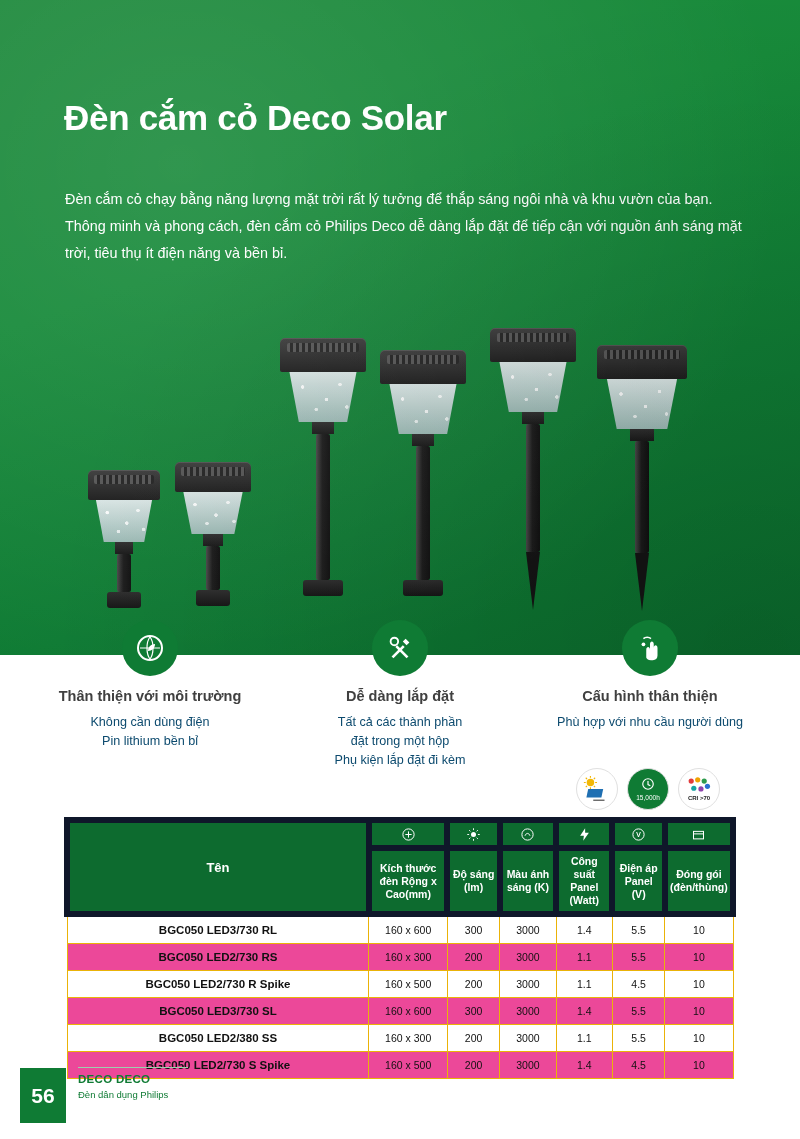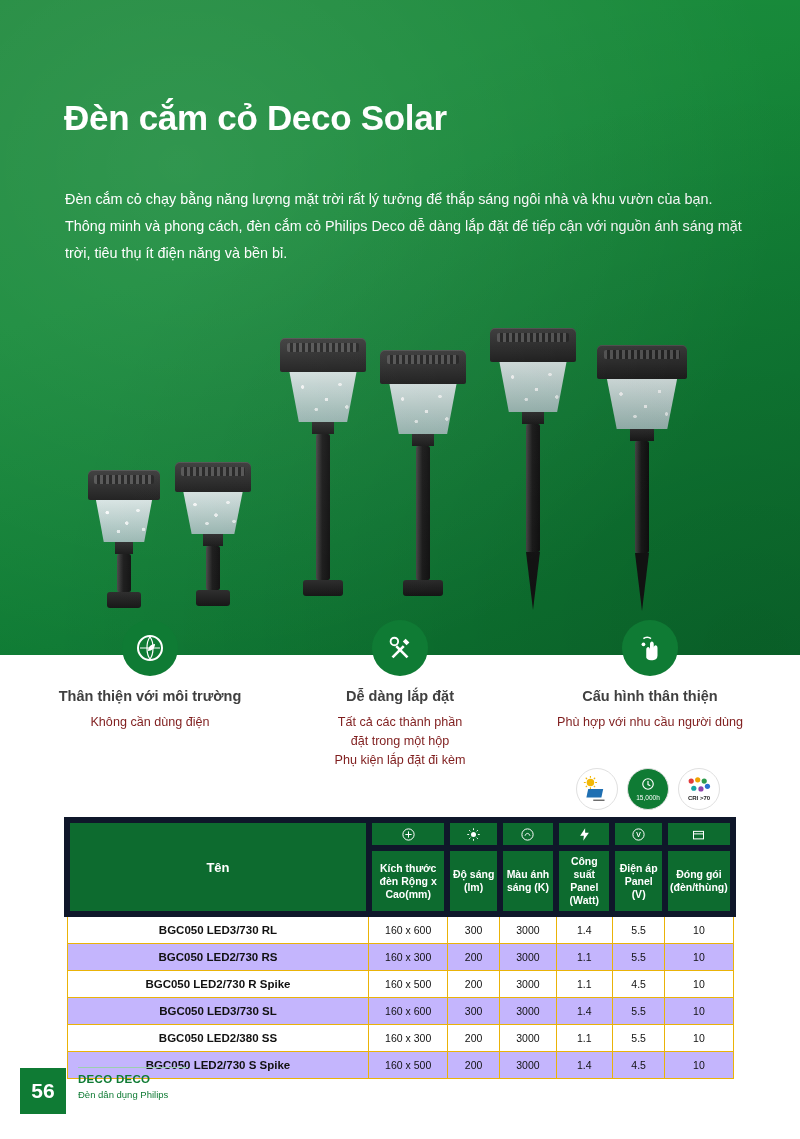--- a/index.html
+++ b/index.html
@@ -135,21 +135,21 @@
     display: flex; align-items: center; justify-content: center;
   }
   .feature h3 {
     font-size: 14.5px;
     font-weight: bold;
     color: #404040;
     margin-bottom: 9px;
   }
   .feature p {
     font-size: 12.6px;
-    color: #7f1d1d;
+    color: #0c4a6e;
     line-height: 19px;
   }
   
   .badges {
     position: absolute;
     left: 576px; top: 768px;
     display: flex;
     gap: 9px;
     align-items: center;
   }
@@ -198,26 +198,26 @@
     padding: 7px 3px;
     color: #111111;
     font-size: 10.5px;
   }
   tbody td.name {
     font-weight: bold;
     font-size: 11.5px;
   }
   tbody tr.alt td { background: #e8ecb8; }
   tbody tr td { background: #ffffff; }
-  tbody tr.alt td { background: #c4b5fd; }
+  tbody tr.alt td { background: #ec4899; }
   
   .footer-tag {
     position: absolute;
     left: 20px; top: 1068px;
-    width: 46px; height: 46px;
+    width: 46px; height: 55px;
     background: #0f7b34;
     display: flex; align-items: center; justify-content: center;
     color: #ffffff;
     font-size: 21px;
     font-weight: bold;
   }
   .footer-text {
     position: absolute;
     left: 78px; top: 1073px;
   }
@@ -305,20 +305,21 @@
     <div class="feature" style="left:20px; top:0;">
       <div class="circle">
         <svg width="32" height="32" viewBox="0 0 32 32" aria-hidden="true">
           <circle cx="16" cy="16" r="12" fill="none" stroke="#ffffff" stroke-width="2"></circle>
           <path d="M6 16h20M16 5c4 5 4 17 0 22M16 5c-4 5-4 17 0 22" fill="none" stroke="#ffffff" stroke-width="1.2"></path>
           <path d="M14 19c0-4 3-7 7-7 0 4-3 7-7 7z" fill="#ffffff"></path>
         </svg>
       </div>
       <h3>Thân thiện với môi trường</h3>
       <p>Không cần dùng điện</p>
+      <p>Pin lithium bền bỉ</p>
     </div>
 
     <div class="feature" style="left:270px; top:0;">
       <div class="circle">
         <svg width="30" height="30" viewBox="0 0 32 32" aria-hidden="true">
           <path d="M7 25l12-12 2 2-12 12z" fill="#ffffff"></path>
           <path d="M22 6l4 4-3 3-4-4z" fill="#ffffff"></path>
           <path d="M25 25L13 13l-2 2 12 12z" fill="#ffffff"></path>
           <circle cx="10" cy="9" r="4" fill="none" stroke="#ffffff" stroke-width="2"></circle>
         </svg>

